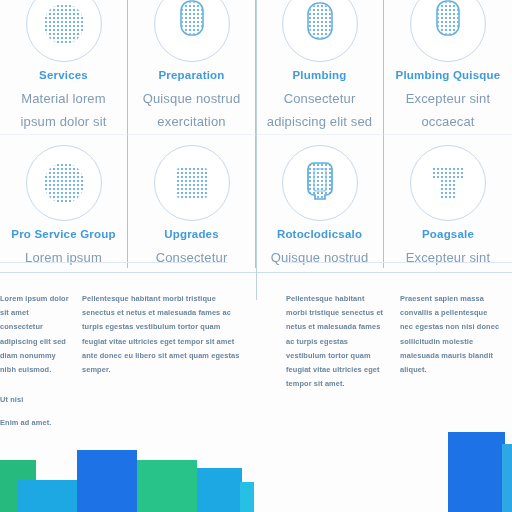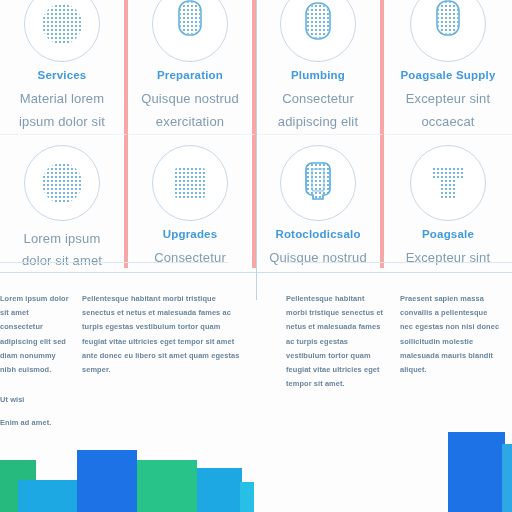--- a/index.html
+++ b/index.html
@@ -39,21 +39,21 @@
   }
 
   .feature-card {
     position: relative;
     padding: 4px 10px 6px 10px;
     box-sizing: border-box;
     display: flex;
     flex-direction: column;
     align-items: center;
     text-align: center;
-    border-right: 4px solid #fca5a5;
+    border-right: 1px solid #fca5a5;
     overflow: hidden;
   }
   .feature-card.no-right { border-right: none; }
   .feature-card.row2 { border-top: 1px solid #eef3f9; }
 
   .icon-circle {
     width: 74px;
     height: 74px;
     border-radius: 50%;
     border: 1px solid #c6d8ea;
@@ -230,38 +230,39 @@
               <circle cx="2" cy="2" r="1.05" fill="#4ea3df"></circle>
             </pattern>
             <clipPath id="clipr4">
                 <rect x="18" y="6" width="20" height="32" rx="9"></rect>
               </clipPath>
           </defs>
           <rect x="0" y="0" width="56" height="56" fill="url(#pdots4)" clip-path="url(#clipr4)"></rect>
           <rect x="17" y="5" width="22" height="34" rx="10" fill="none" stroke="#63b1e4" stroke-width="1.6"></rect>
         </svg>
       </div>
-      <div class="card-title">Poagsale Supply</div>
+      <div class="card-title">Plumbing Quisque</div>
       <p class="card-body">Excepteur sint occaecat cupidatat non proident sunt in culpa qui officia deserunt mollit anim.</p>
     </div>
 
     <div class="feature-card row2">
       <div class="icon-circle">
         <svg width="56" height="56" viewBox="0 0 56 56">
           <defs>
             <pattern id="pdots5" width="4" height="4" patternUnits="userSpaceOnUse">
               <circle cx="2" cy="2" r="1.05" fill="#4ea3df"></circle>
             </pattern>
             <clipPath id="clipc5">
                 <circle cx="28" cy="28" r="20"></circle>
               </clipPath>
           </defs>
           <rect x="0" y="0" width="56" height="56" fill="url(#pdots5)" clip-path="url(#clipc5)"></rect>
         </svg>
       </div>
+      <div class="card-title">Pro Service Group</div>
       <p class="card-body">Lorem ipsum dolor sit amet consectetur adipiscing elit sed do eiusmod.</p>
     </div>
 
     <div class="feature-card row2">
       <div class="icon-circle">
         <svg width="56" height="56" viewBox="0 0 56 56">
           <defs>
             <pattern id="pdots6" width="4" height="4" patternUnits="userSpaceOnUse">
               <circle cx="2" cy="2" r="1.05" fill="#4ea3df"></circle>
             </pattern>
@@ -319,21 +320,21 @@
   <div class="hr-soft" style="left:284px; top:262px; width:228px;"></div>
 
   <div class="hr-main"></div>
   <div class="v-divider"></div>
 
   <div class="lower">
 
     <div class="lower-pane">
       <div class="col-stack">
         <p class="para">Lorem ipsum dolor sit amet consectetur adipiscing elit sed diam nonummy nibh euismod.</p>
-        <p class="para tight">Ut wisi</p>
+        <p class="para tight">Ut nisi</p>
         <p class="para">Enim ad amet.</p>
       </div>
       <div class="col-stack">
         <p class="para">Pellentesque habitant morbi tristique senectus et netus et malesuada fames ac turpis egestas vestibulum tortor quam feugiat vitae ultricies eget tempor sit amet ante donec eu libero sit amet quam egestas semper.</p>
       </div>
     </div>
 
     <div class="lower-pane right">
       <div class="col-stack">
         <p class="para">Pellentesque habitant morbi tristique senectus et netus et malesuada fames ac turpis egestas vestibulum tortor quam feugiat vitae ultricies eget tempor sit amet.</p>

